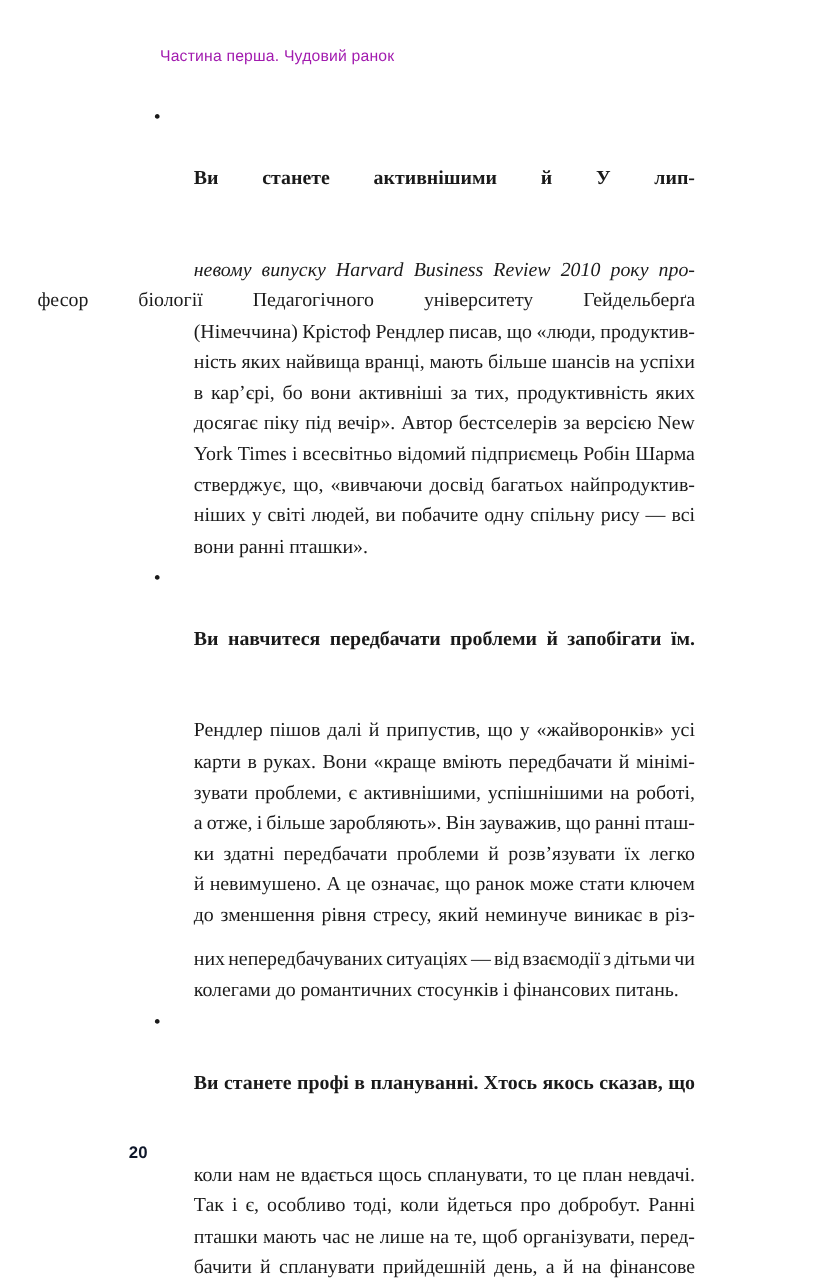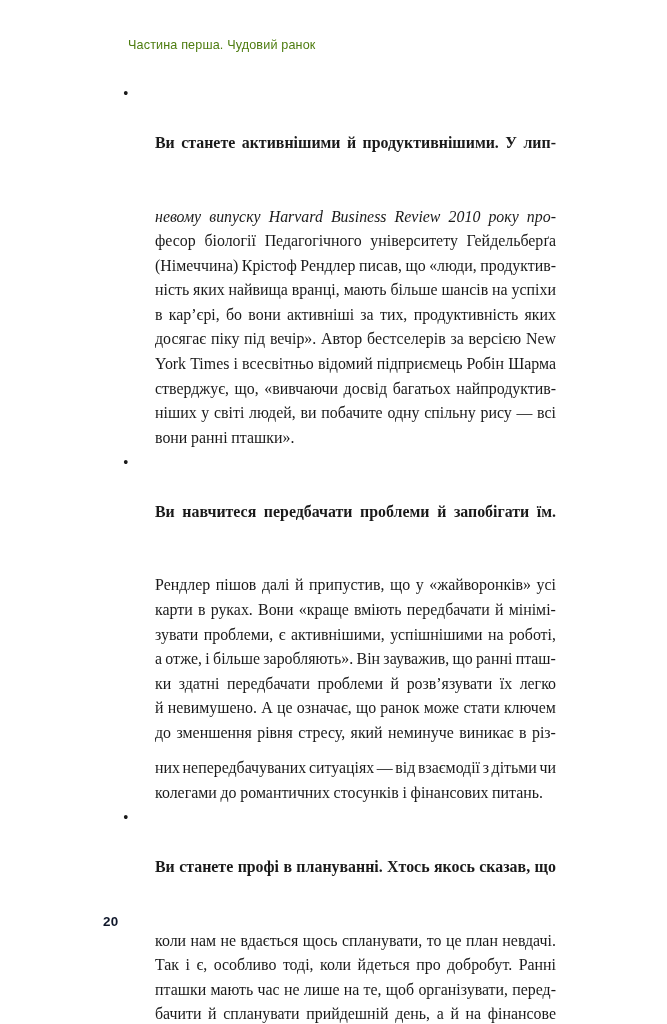--- a/index.html
+++ b/index.html
@@ -25,21 +25,21 @@
   }
 
   
   .running-header {
     position: absolute;
     left: 128px;
     top: 38px;
     font-family: "Liberation Sans", "DejaVu Sans", sans-serif;
     font-size: 12.6px;
     letter-spacing: 0.15px;
-    color: #4d7c0f;
+    color: #a21caf;
     white-space: nowrap;
   }
 
   
   .text-column {
     position: absolute;
     left: 122px;
     top: 82px;
     width: 434px;
   }
@@ -100,24 +100,24 @@
 <div class="page">
 
   <div class="running-header">Частина перша. Чудовий ранок</div>
 
   <div class="text-column">
 
     <div class="bullet-item">
       <span class="bullet-marker">•</span>
       <div>
         <div class="jline" style="display: block;">
-          <span class="lead-in" style="display: flex; justify-content: space-between; width: 401px;"><span>Ви</span><span>станете</span><span>активнішими</span><span>й</span><span>продуктивнішими.</span><span>У</span><span>лип-</span></span>
+          <span class="lead-in" style="display: flex; justify-content: space-between; width: 401px;"><span>Ви</span><span>станете</span><span>активнішими</span><span>й</span><span>У</span><span>лип-</span></span>
         </div>
         <div class="jline" style="display: block;"><span style="display: flex; justify-content: space-between; width: 401px; font-style: italic;"><span>невому</span><span>випуску</span><span>Harvard</span><span>Business</span><span>Review</span><span>2010</span><span>року</span><span>про-</span></span></div>
-        <div class="jline" style="display: block;"><span style="display: flex; justify-content: space-between; width: 401px;"><span>фесор</span><span>біології</span><span>Педагогічного</span><span>університету</span><span>Гейдельберґа</span></span></div>
+        <div class="jline" style="display: block;"><span style="display: flex; justify-content: flex-end; width: 401px; gap: 40px;"><span>фесор</span><span>біології</span><span>Педагогічного</span><span>університету</span><span>Гейдельберґа</span></span></div>
         <div class="jline" style="display: block;"><span style="display: flex; justify-content: space-between; width: 401px;"><span>(Німеччина)</span><span>Крістоф</span><span>Рендлер</span><span>писав,</span><span>що</span><span>«люди,</span><span>продуктив-</span></span></div>
         <div class="jline" style="display: block;"><span style="display: flex; justify-content: space-between; width: 401px;"><span>ність</span><span>яких</span><span>найвища</span><span>вранці,</span><span>мають</span><span>більше</span><span>шансів</span><span>на</span><span>успіхи</span></span></div>
         <div class="jline" style="display: block;"><span style="display: flex; justify-content: space-between; width: 401px;"><span>в</span><span>кар’єрі,</span><span>бо</span><span>вони</span><span>активніші</span><span>за</span><span>тих,</span><span>продуктивність</span><span>яких</span></span></div>
         <div class="jline" style="display: block;"><span style="display: flex; justify-content: space-between; width: 401px;"><span>досягає</span><span>піку</span><span>під</span><span>вечір».</span><span>Автор</span><span>бестселерів</span><span>за</span><span>версією</span><span>New</span></span></div>
         <div class="jline" style="display: block;"><span style="display: flex; justify-content: space-between; width: 401px;"><span>York</span><span>Times</span><span>і</span><span>всесвітньо</span><span>відомий</span><span>підприємець</span><span>Робін</span><span>Шарма</span></span></div>
         <div class="jline" style="display: block;"><span style="display: flex; justify-content: space-between; width: 401px;"><span>стверджує,</span><span>що,</span><span>«вивчаючи</span><span>досвід</span><span>багатьох</span><span>найпродуктив-</span></span></div>
         <div class="jline" style="display: block;"><span style="display: flex; justify-content: space-between; width: 401px;"><span>ніших</span><span>у</span><span>світі</span><span>людей,</span><span>ви</span><span>побачите</span><span>одну</span><span>спільну</span><span>рису</span><span>—</span><span>всі</span></span></div>
         <div class="jline last">вони ранні пташки».</div>
       </div>
     </div>

